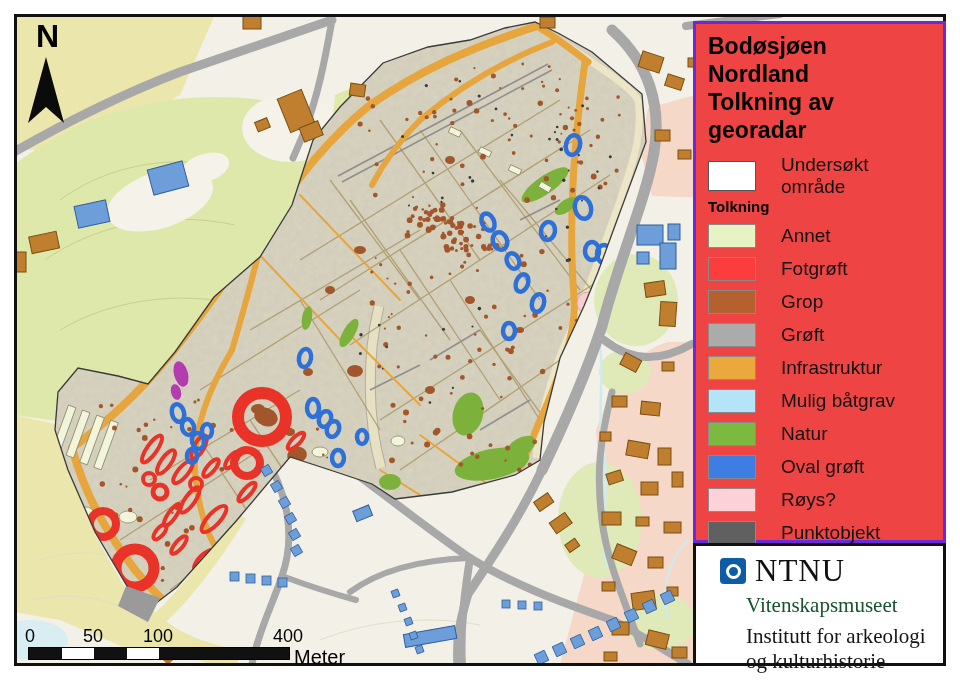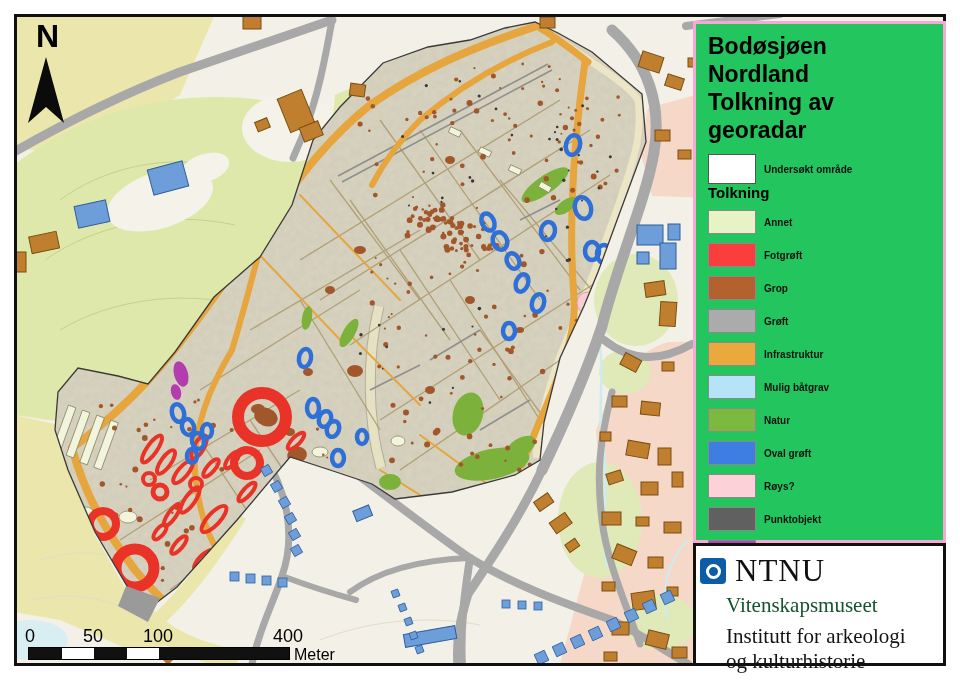--- a/index.html
+++ b/index.html
@@ -2,49 +2,49 @@
 <html><head>
 <meta charset="utf-8">
 <style>
   html,body{margin:0;padding:0;width:960px;height:680px;background:#fff;overflow:hidden;
     font-family:"Liberation Sans",sans-serif;}
   #stage{position:relative;width:960px;height:680px;}
   #map-svg{position:absolute;left:0;top:0;}
   #map-frame{position:absolute;left:14px;top:14px;width:932px;height:652px;
     border:3px solid #111;box-sizing:border-box;pointer-events:none;}
   
-  #legend{position:absolute;left:693px;top:21px;width:253px;height:522px;background:#22c55e;
-    border:3px solid #f9a8d4;box-sizing:border-box;padding:8px 10px 0 12px;}
+  #legend{position:absolute;left:693px;top:21px;width:253px;height:522px;background:#ef4444;
+    border:3px solid #6d28d9;box-sizing:border-box;padding:8px 10px 0 12px;}
   .ttl{font-weight:700;font-size:23px;line-height:28px;color:#000;}
   .leg-row{display:flex;align-items:center;margin-top:9px;}
   .leg-row.first{margin-top:10px;}
   .swatch{width:48px;height:24px;border:1px solid #8a8a8a;box-sizing:border-box;flex:0 0 48px;}
   .swatch.tall{height:30px;border-color:#555;}
-  .leg-label{font-size:10px;color:#111;margin-left:8px;font-weight:bold;}
+  .leg-label{font-size:19px;color:#111;margin-left:25px;}
   .leg-head{font-weight:700;font-size:15px;color:#000;}
   
   #credit{position:absolute;left:693px;top:543px;width:253px;height:123px;background:#fff;
-    border:3px solid #111;box-sizing:border-box;padding:7px 10px 0 4px;
+    border:3px solid #111;box-sizing:border-box;padding:7px 10px 0 24px;
     font-family:"Liberation Serif",serif;}
   .cred-top{display:flex;align-items:center;gap:9px;}
   .ntnu-logo{width:26px;height:26px;background:#0c5da5;border-radius:4px;display:flex;
     align-items:center;justify-content:center;}
   .ntnu-ring{width:9px;height:9px;border:3.5px solid #fff;border-radius:50%;}
   .ntnu-word{font-size:31px;color:#101010;letter-spacing:1px;}
   .museum{font-size:21px;color:#14532d;margin:4px 0 0 26px;}
   .dept{font-size:21px;color:#141414;line-height:25px;margin:6px 0 0 26px;}
   
   #north{position:absolute;left:24px;top:18px;width:60px;height:118px;}
   #north .n{font-size:32px;font-weight:600;color:#000;margin-left:12px;}
   #scalebar{position:absolute;left:28px;top:626px;width:340px;height:40px;}
   .sb-num{position:absolute;top:0;font-size:18px;color:#000;transform:translateX(-50%);}
   #sb-bar{position:absolute;left:0;top:21px;width:260px;height:11px;border:1.5px solid #000;
     box-sizing:content-box;display:flex;}
   .seg{height:100%;}
-  #sb-unit{position:absolute;left:266px;top:20px;font-size:16px;color:#000;}
+  #sb-unit{position:absolute;left:266px;top:20px;font-size:20px;color:#000;}
 </style>
 </head>
 <body>
 <div id="stage">
 
 <svg id="map-svg" width="960" height="680" viewBox="0 0 960 680">
   <defs>
     <clipPath id="frame">
           <rect x="14" y="14" width="932" height="652"></rect>
         </clipPath>

